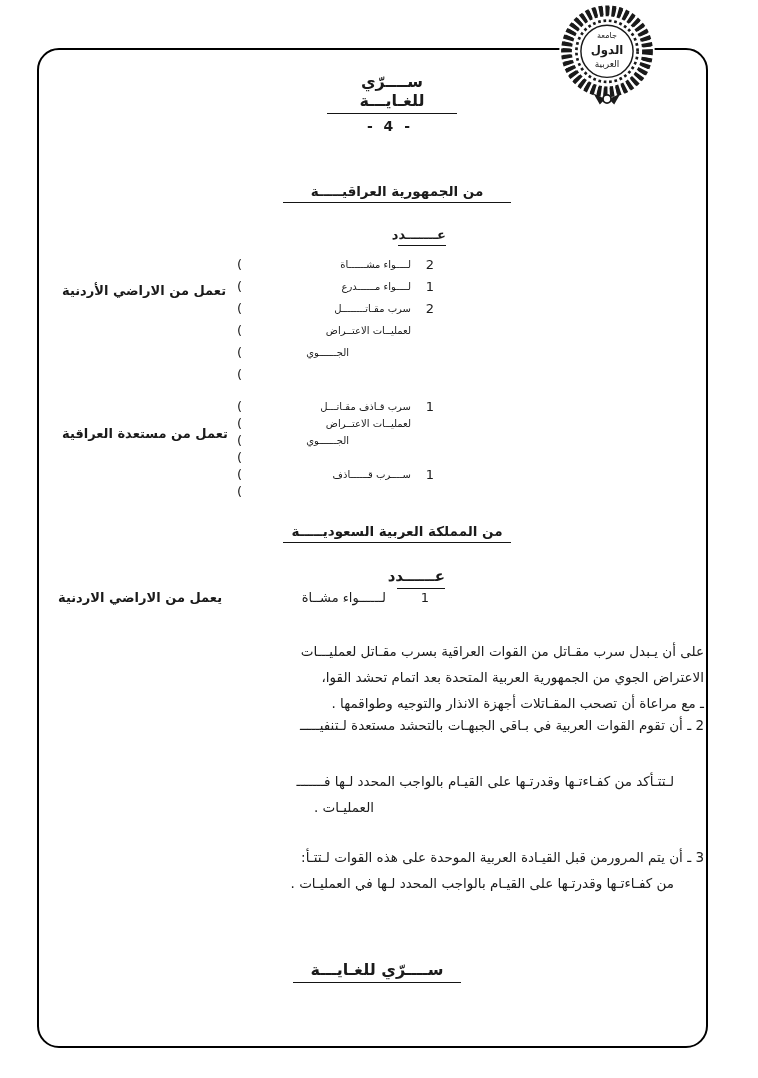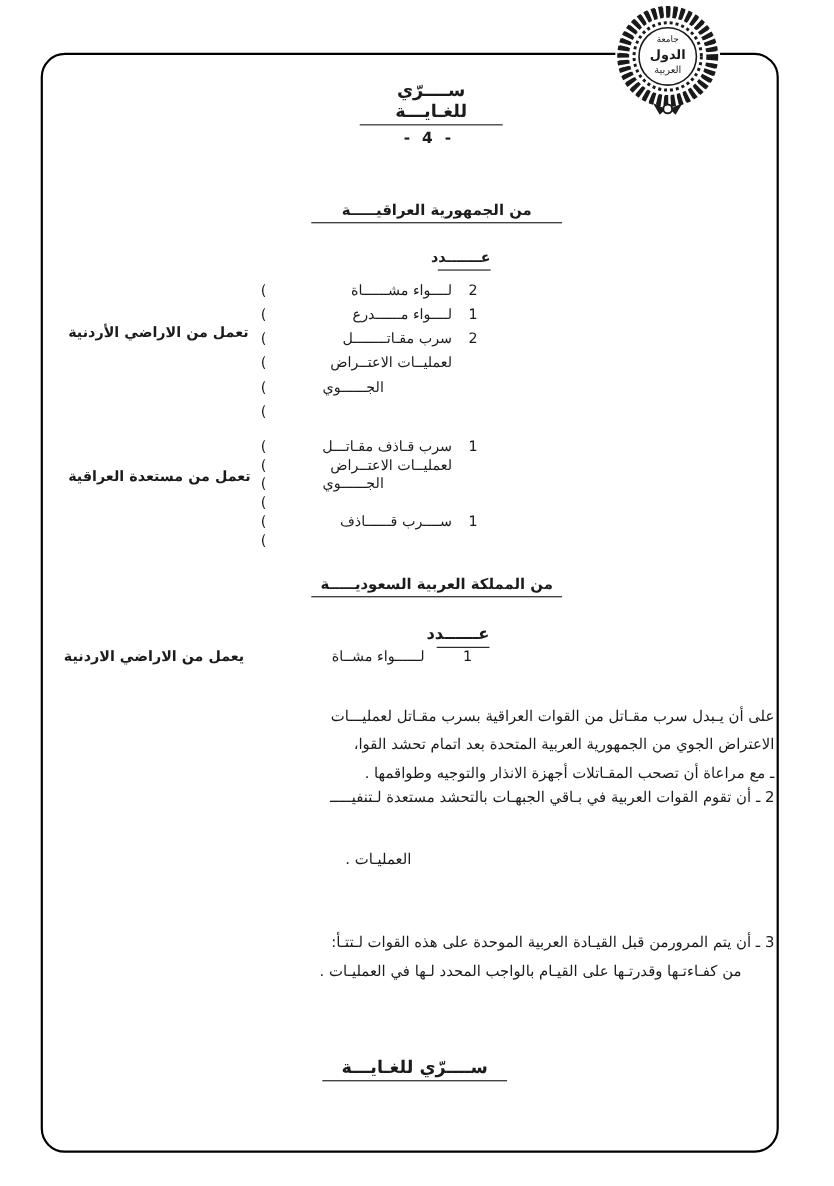--- a/index.html
+++ b/index.html
@@ -20,21 +20,21 @@
   .rtl{direction:rtl;}
   .hdr{font-size:13.5px;font-weight:bold;letter-spacing:0px;}
   .classif{font-size:16px;font-weight:bold;}
   .pagenum{font-size:14px;font-weight:bold;letter-spacing:3px;}
   
   .grp{position:absolute;left:237px;width:212px;}
   .g-line{display:flex;direction:rtl;align-items:center;}
   .grp1 .g-line{height:22px;}
   .grp2 .g-line{height:17px;}
   .g-count{width:38px;text-align:center;font-size:13px;flex:0 0 auto;}
-  .g-text{flex:1;text-align:start;font-size:13px;white-space:nowrap;}
+  .g-text{flex:1;text-align:start;font-size:10px;white-space:nowrap;}
   .g-text.ind{padding-right:62px;}
   .g-paren{width:14px;flex:0 0 auto;direction:ltr;text-align:left;font-size:13px;}
   .side-label{position:absolute;font-size:13px;font-weight:bold;white-space:nowrap;}
   
   .s-row{position:absolute;left:58px;top:590px;width:392px;display:flex;direction:rtl;align-items:center;}
   .s-count{width:50px;text-align:center;font-size:13px;flex:0 0 auto;}
   .s-item{flex:1;text-align:start;margin-right:14px;font-size:13px;white-space:nowrap;}
   .s-side{flex:0 0 auto;font-size:13px;font-weight:bold;white-space:nowrap;}
   
   .paras{position:absolute;left:56px;width:648px;direction:rtl;text-align:right;font-size:13.5px;}
@@ -101,21 +101,21 @@
       <span class="g-text ind">الجــــــوي</span>
       <span class="g-paren">(</span>
     </div>
 
     <div class="g-line">
       <span class="g-count"></span>
       <span class="g-text"></span>
       <span class="g-paren">(</span>
     </div>
   </div>
-<div class="side-label rtl" style="left:62px;top:295px;text-align:right;">تعمل من الاراضي الأردنية</div>
+<div class="side-label rtl" style="left:62px;top:283px;text-align:right;">تعمل من الاراضي الأردنية</div>
 
 <div class="grp grp2" style="top:398px;">
 
     <div class="g-line">
       <span class="g-count">1</span>
       <span class="g-text">سرب قـاذف مقـاتـــل</span>
       <span class="g-paren">(</span>
     </div>
 
     <div class="g-line">
@@ -166,20 +166,21 @@
   <div class="p-line">على أن يـبدل سرب مقـاتل من القوات العراقية  بسرب مقـاتل لعمليـــات</div>
       <div class="p-line">الاعتراض الجوي من الجمهورية العربية المتحدة  بعد  اتمام  تحشد القوا،</div>
       <div class="p-line">ـ مع  مراعاة  أن  تصحب المقـاتلات  أجهزة  الانذار  والتوجيه  وطواقمها .</div>
     </div>
   <div class="p-block" style="top:712px;">
 
   <div class="p-line">2 ـ أن تقوم القوات العربية  في بـاقي الجبهـات بالتحشد  مستعدة  لـتنفيـــــ</div>
     </div>
   <div class="p-block" style="top:768px;">
 
+      <div class="p-line cont">لـتتـأكد  من كفـاءتـها  وقدرتـها  على  القيـام  بالواجب المحدد  لـها  فـــــــ</div>
       <div class="p-line deep">العمليـات .</div>
     </div>
   <div class="p-block" style="top:844px;">
 
   <div class="p-line">3 ـ أن يتم  المرورمن  قبل  القيـادة  العربية  الموحدة  على  هذه  القوات لـتتـأ:</div>
       <div class="p-line cont">من كفـاءتـها  وقدرتـها  على  القيـام  بالواجب المحدد  لـها  في  العمليـات .</div>
     </div>
 </div>
 
 <div class="abs classif u center rtl" style="left:293px;top:960px;width:168px;">ســــرّي للغـايـــة</div>

